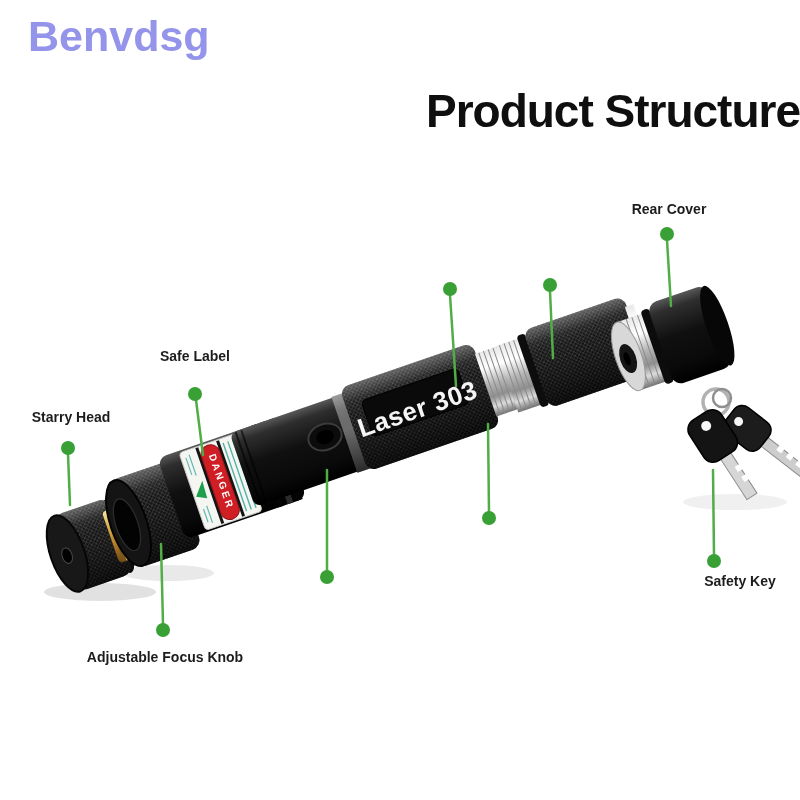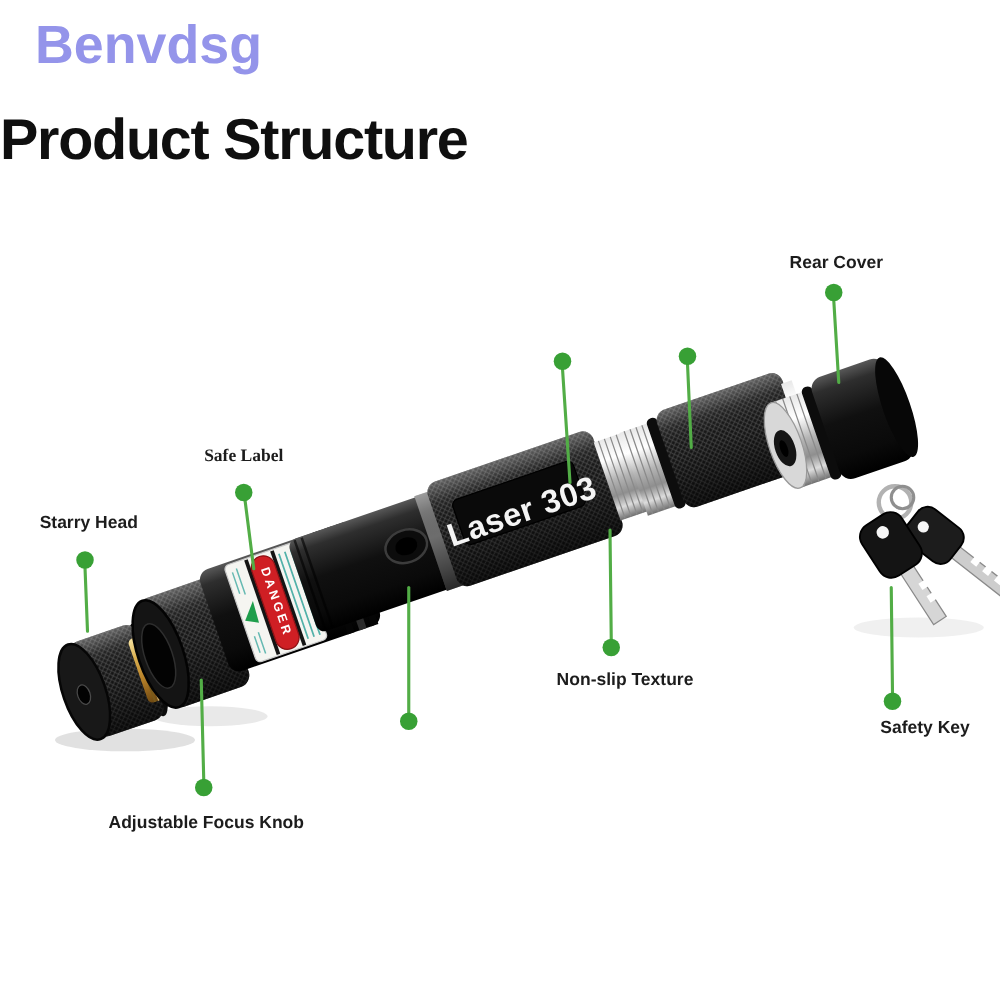--- a/index.html
+++ b/index.html
@@ -6,21 +6,21 @@
   .stage {
     position:relative; width:800px; height:800px; background:#ffffff;
     overflow:hidden; font-family:"Liberation Sans", sans-serif;
   }
   .watermark {
     position:absolute; left:28px; top:12px;
     font-size:43px; font-weight:bold; color:#9494ea; letter-spacing:0px;
   }
   .title {
     position:absolute; left:0; top:84px; width:100%; margin:0;
-    text-align:left; font-size:46px; font-weight:bold; color:#0f0f0f;
+    text-align:right; font-size:46px; font-weight:bold; color:#0f0f0f;
     letter-spacing:-1px;
   }
   .scene { position:absolute; left:0; top:0; width:800px; height:800px; }
   .callout-label {
     position:absolute; transform:translateX(-50%);
     font-size:14px; font-weight:bold; color:#1c1c1c; white-space:nowrap;
   }
 </style>
 </head>
 <body>
@@ -196,18 +196,17 @@
       <circle cx="195" cy="394" r="7"></circle>
       <circle cx="68" cy="448" r="7"></circle>
       <circle cx="489" cy="518" r="7"></circle>
       <circle cx="327" cy="577" r="7"></circle>
       <circle cx="714" cy="561" r="7"></circle>
       <circle cx="163" cy="630" r="7"></circle>
     </g>
   </svg>
 
   <div class="callout-label" style="left:669px; top:201px;">Rear Cover</div>
-  <div class="callout-label" style="left:195px; top:358px;font-family:Liberation Serif, serif;">Safe Label</div>
+  <div class="callout-label" style="left:195px; top:348px;">Safe Label</div>
   <div class="callout-label" style="left:71px;  top:409px;">Starry Head</div>
-  <div class="callout-label" style="left:500px; top:535px;">Non-slip Texture</div>
   <div class="callout-label" style="left:740px; top:573px;">Safety Key</div>
   <div class="callout-label" style="left:165px; top:649px;">Adjustable Focus Knob</div>
 </div>
 
 </body></html>

